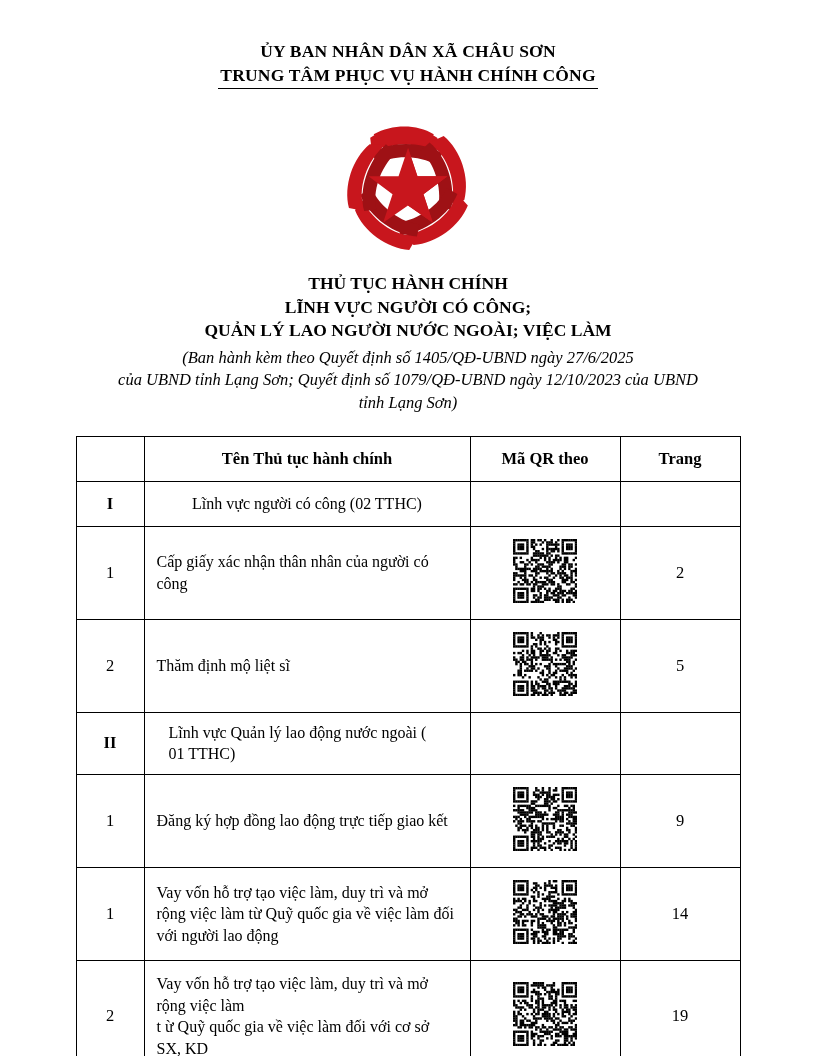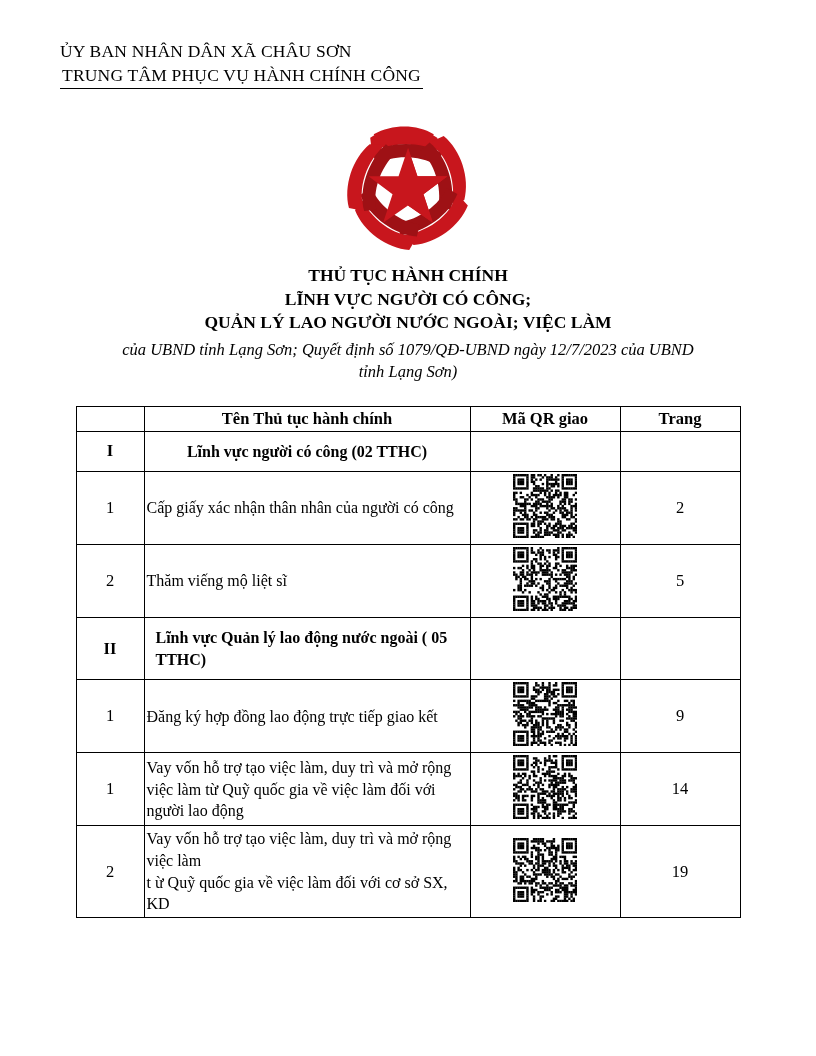--- a/index.html
+++ b/index.html
@@ -16,21 +16,22 @@
     overflow: hidden;
   }
   .page {
     width: 816px;
     height: 1056px;
     box-sizing: border-box;
     padding: 40px 60px 0 60px;
     position: relative;
   }
   .header {
-    font-weight: normal;
+    text-align: center;
+    font-weight: bold;
     font-size: 17.5px;
     line-height: 1.35;
     letter-spacing: 0.2px;
   }
   .header .line2 {
     display: inline-block;
     border-bottom: 1.4px solid #000;
     padding: 0 2px 1px 2px;
   }
   .emblem-wrap {
@@ -38,21 +39,21 @@
     display: flex;
     justify-content: center;
     align-items: center;
   }
   .emblem {
     width: 172px;
     height: 158px;
   }
   .title-block {
     text-align: center;
-    margin-top: 1px;
+    margin-top: 9px;
   }
   .title-block .t1,
   .title-block .t2,
   .title-block .t3 {
     font-weight: bold;
     font-size: 17.5px;
     line-height: 1.33;
   }
   .subtitle {
     font-style: italic;
@@ -61,21 +62,21 @@
     margin-top: 5px;
   }
   table.tthc {
     margin: 22px auto 0 auto;
     border-collapse: collapse;
     width: 664px;
     table-layout: fixed;
   }
   table.tthc td, table.tthc th {
     border: 1px solid #000;
-    padding: 2px;
+    padding: 12px;
     vertical-align: middle;
   }
   .col-no { width: 68px; }
   .col-name { width: 326px; }
   .col-qr { width: 150px; }
   .col-page { width: 120px; }
 
   .hdr-cell {
     text-align: center;
     font-weight: bold;
@@ -90,23 +91,23 @@
   .no-cell.bold {
     font-weight: bold;
   }
   .name-cell {
     font-size: 16px;
     padding: 7px 9px 7px 9px;
     line-height: 1.35;
     text-align: left;
   }
   .name-cell.section {
-    font-weight: bold;
+    font-weight: normal;
     text-align: center;
-    padding: 9px 11px;
+    padding: 9px 24px;
   }
   .name-cell.section.left {
     text-align: left;
   }
   .page-cell {
     text-align: center;
     font-size: 16.5px;
   }
   .qr-cell {
     text-align: center;
@@ -164,37 +165,38 @@
         </g>
       </g>
     </svg>
   </div>
 
   <div class="title-block">
     <div class="t1">THỦ TỤC HÀNH CHÍNH</div>
     <div class="t2">LĨNH VỰC NGƯỜI CÓ CÔNG;</div>
     <div class="t3">QUẢN LÝ LAO NGƯỜI NƯỚC NGOÀI; VIỆC LÀM</div>
     <div class="subtitle">
-      <div>của UBND tỉnh Lạng Sơn; Quyết định số 1079/QĐ-UBND ngày 12/7/2023 của UBND</div>
+      <div>(Ban hành kèm theo Quyết định số 1405/QĐ-UBND ngày 27/6/2025</div>
+      <div>của UBND tỉnh Lạng Sơn; Quyết định số 1079/QĐ-UBND ngày 12/10/2023 của UBND</div>
       <div>tỉnh Lạng Sơn)</div>
     </div>
   </div>
 
   <table class="tthc">
     <colgroup>
       <col class="col-no">
       <col class="col-name">
       <col class="col-qr">
       <col class="col-page">
     </colgroup>
     <thead>
       <tr>
         <th class="hdr-cell"></th>
         <th class="hdr-cell">Tên Thủ tục hành chính</th>
-        <th class="hdr-cell">Mã QR giao</th>
+        <th class="hdr-cell">Mã QR theo</th>
         <th class="hdr-cell">Trang</th>
       </tr>
     </thead>
     <tbody id="table-body">
         <tr>
           <td class="no-cell bold">I</td>
           <td class="name-cell section">Lĩnh vực người có công (02 TTHC)</td>
           <td class="qr-cell"></td>
           <td class="page-cell"></td>
         </tr>
@@ -639,21 +641,21 @@
               <rect x="44.14" y="61.79" width="2.41" height="2.41" fill="#000"></rect>
               <rect x="48.55" y="61.79" width="2.41" height="2.41" fill="#000"></rect>
               <rect x="52.97" y="61.79" width="2.41" height="2.41" fill="#000"></rect>
               <rect x="55.17" y="61.79" width="2.41" height="2.41" fill="#000"></rect>
               <rect x="59.59" y="61.79" width="2.41" height="2.41" fill="#000"></rect>
             </svg></td>
           <td class="page-cell">2</td>
         </tr>
         <tr>
           <td class="no-cell">2</td>
-          <td class="name-cell">Thăm viếng mộ liệt sĩ</td>
+          <td class="name-cell">Thăm định mộ liệt sĩ</td>
           <td class="qr-cell"><svg class="qr" width="64" height="64" viewBox="0 0 64 64">
               <rect width="64" height="64" fill="#fff"></rect>
               <rect x="0.00" y="0.00" width="2.41" height="2.41" fill="#000"></rect>
               <rect x="2.21" y="0.00" width="2.41" height="2.41" fill="#000"></rect>
               <rect x="4.41" y="0.00" width="2.41" height="2.41" fill="#000"></rect>
               <rect x="6.62" y="0.00" width="2.41" height="2.41" fill="#000"></rect>
               <rect x="8.83" y="0.00" width="2.41" height="2.41" fill="#000"></rect>
               <rect x="11.03" y="0.00" width="2.41" height="2.41" fill="#000"></rect>
               <rect x="13.24" y="0.00" width="2.41" height="2.41" fill="#000"></rect>
               <rect x="17.66" y="0.00" width="2.41" height="2.41" fill="#000"></rect>
@@ -1058,21 +1060,21 @@
               <rect x="46.34" y="61.79" width="2.41" height="2.41" fill="#000"></rect>
               <rect x="48.55" y="61.79" width="2.41" height="2.41" fill="#000"></rect>
               <rect x="50.76" y="61.79" width="2.41" height="2.41" fill="#000"></rect>
               <rect x="55.17" y="61.79" width="2.41" height="2.41" fill="#000"></rect>
               <rect x="57.38" y="61.79" width="2.41" height="2.41" fill="#000"></rect>
             </svg></td>
           <td class="page-cell">5</td>
         </tr>
         <tr>
           <td class="no-cell bold">II</td>
-          <td class="name-cell section left">Lĩnh vực Quản lý lao động nước ngoài ( 05 TTHC)</td>
+          <td class="name-cell section left">Lĩnh vực Quản lý lao động nước ngoài ( 01 TTHC)</td>
           <td class="qr-cell"></td>
           <td class="page-cell"></td>
         </tr>
         <tr>
           <td class="no-cell">1</td>
           <td class="name-cell">Đăng ký hợp đồng lao động trực tiếp giao kết</td>
           <td class="qr-cell"><svg class="qr" width="64" height="64" viewBox="0 0 64 64">
               <rect width="64" height="64" fill="#fff"></rect>
               <rect x="0.00" y="0.00" width="2.41" height="2.41" fill="#000"></rect>
               <rect x="2.21" y="0.00" width="2.41" height="2.41" fill="#000"></rect>

